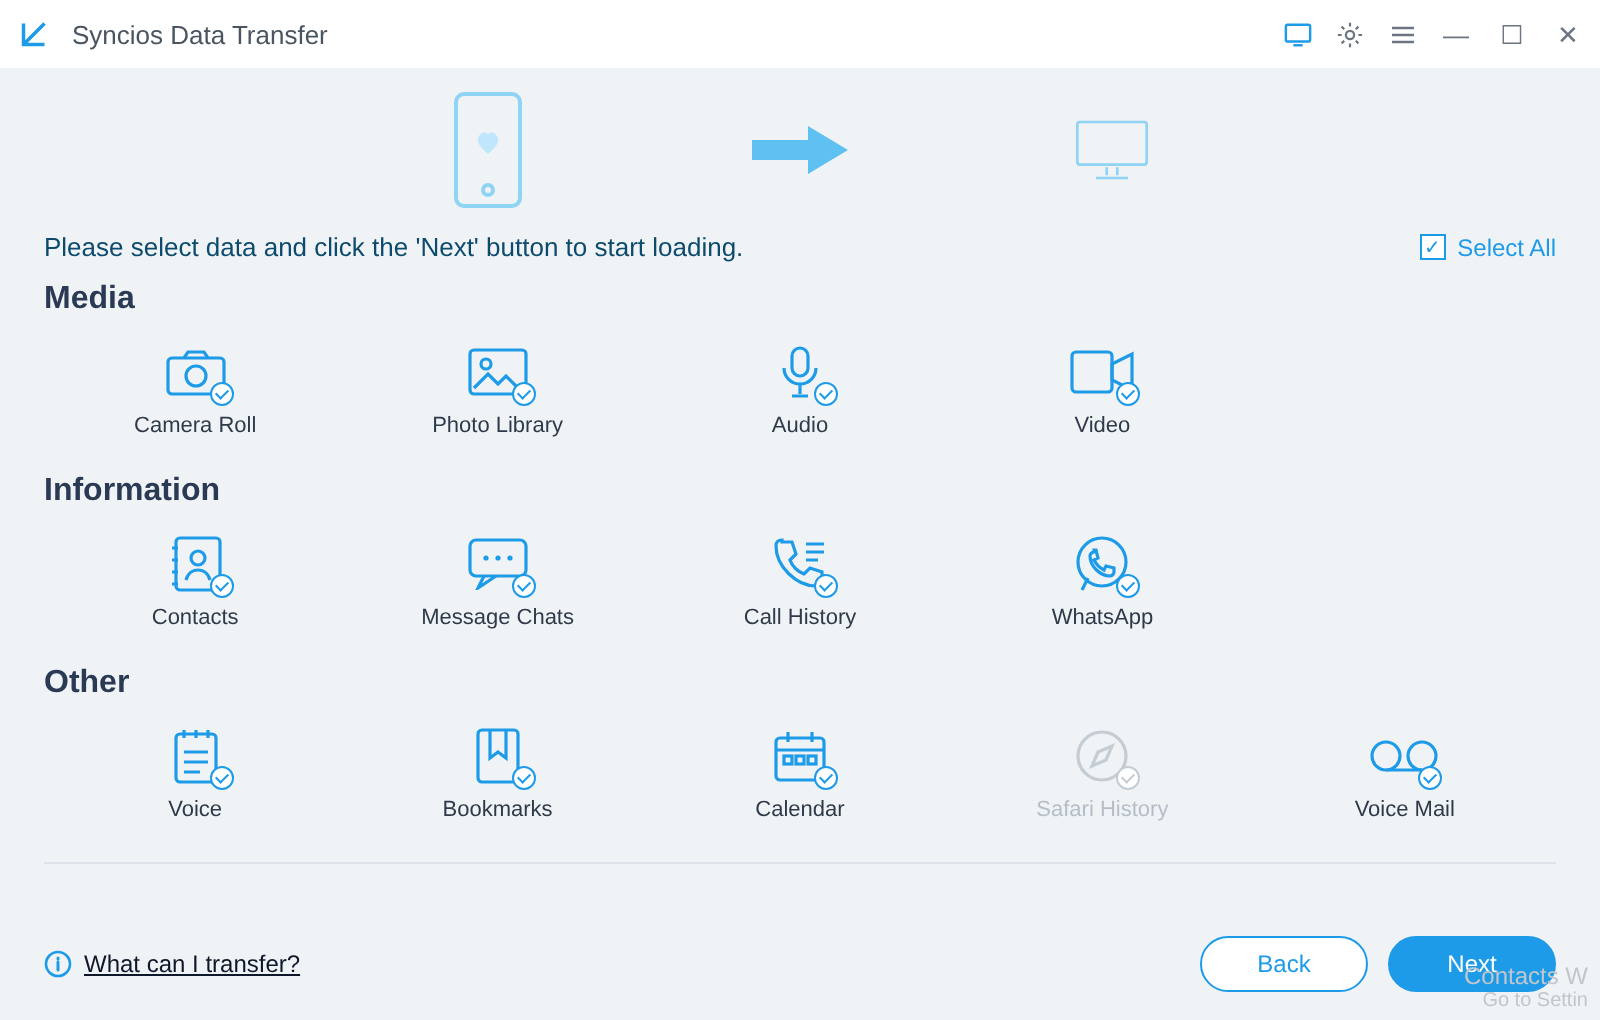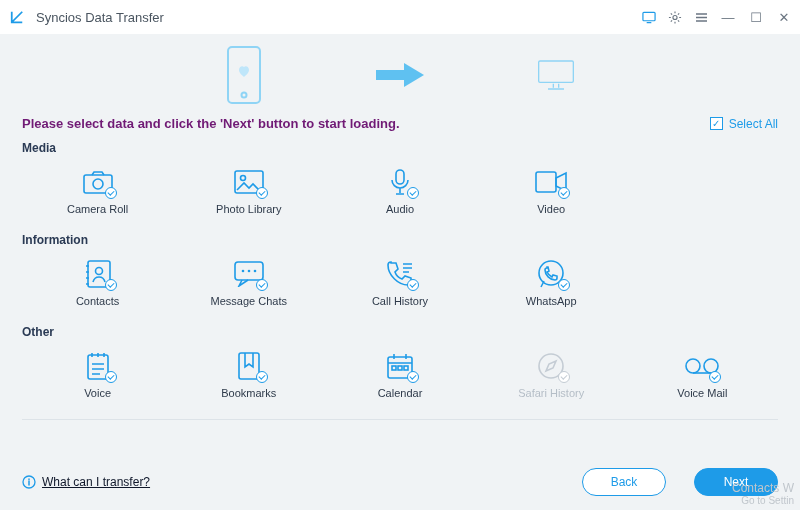--- a/index.html
+++ b/index.html
@@ -8,39 +8,39 @@
 .brand{display:flex;align-items:center;gap:12px;font-size:13px;color:#4a5560}
 .title-right{margin-left:auto;display:flex;align-items:center;gap:12px;color:#6b7682}
 .ticon{width:14px;height:14px;display:inline-flex;align-items:center;justify-content:center}
 .winbtn{font-family:Arial;font-size:13px;width:16px;text-align:center;color:#6b7682}
 
 .hero{height:82px;display:flex;align-items:center;justify-content:center;gap:110px}
 .device{width:40px;height:60px;display:flex;align-items:center;justify-content:center}
 
 .mainwrap{padding:0 22px}
 .instruct-row{display:flex;align-items:center;margin-top:0}
-.instruct{font-weight:700;font-size:13px;color:#701a75}
+.instruct{font-weight:400;font-size:13px;color:#0c4a6e}
 .selectall{margin-left:auto;display:flex;align-items:center;gap:6px;color:#1e9be8;font-size:12px}
 .chkbox{width:13px;height:13px;border:1px solid #1e9be8;display:inline-flex;align-items:center;justify-content:center;color:#1e9be8;font-size:10px;background:#fff}
 
-.sect-head{font-weight:600;font-size:12px;color:#2a3a54;margin-top:10px;margin-bottom:4px}
+.sect-head{font-weight:600;font-size:16px;color:#2a3a54;margin-top:10px;margin-bottom:4px}
 .grid{display:grid;grid-template-columns:repeat(5,1fr);gap:0}
 .cell{height:64px;display:flex;flex-direction:column;align-items:center;justify-content:center;gap:6px;cursor:pointer}
 .cell .lbl{font-size:11px;color:#2e3a4a}
 .cell.disabled .lbl{color:#b5bec7}
 .iconwrap{position:relative;width:34px;height:30px;display:flex;align-items:center;justify-content:center}
 .badge{position:absolute;right:-2px;bottom:-2px;width:12px;height:12px;border-radius:50%;background:#fff;border:1.5px solid #1e9be8;display:flex;align-items:center;justify-content:center}
 .badge::after{content:"";width:5px;height:3px;border-left:1.5px solid #1e9be8;border-bottom:1.5px solid #1e9be8;transform:rotate(-45deg) translate(0.5px,-0.5px)}
 .cell.disabled .badge{border-color:#c4ccd4}
 .cell.disabled .badge::after{border-color:#c4ccd4}
 
 .footer{position:absolute;bottom:0;left:0;right:0;height:56px;display:flex;align-items:center;padding:0 22px}
 .help{display:flex;align-items:center;gap:6px;color:#1e9be8;font-size:12px}
 .help a{color:#0f172a;text-decoration:underline}
-.actions{margin-left:auto;display:flex;gap:28px}
+.actions{margin-left:auto;display:flex;gap:10px}
 .btn{width:84px;height:28px;border-radius:14px;border:1px solid #1e9be8;display:flex;align-items:center;justify-content:center;font-size:12px;cursor:pointer;background:#fff;color:#1e9be8}
 .btn.primary{background:#1e9be8;color:#fff}
 .watermark{position:absolute;right:6px;bottom:4px;color:#c0c6cc;font-size:12px;text-align:right;line-height:1.1}
 
 hr.div{border:none;border-top:1px solid #dde3e8;margin:4px 0 0 0}
 
 svg{display:block}
 .tint{stroke:#1e9be8;fill:none;stroke-width:1.6}
 .tint-fill{fill:#1e9be8}
 .dim{stroke:#c4ccd4;fill:none;stroke-width:1.6}

